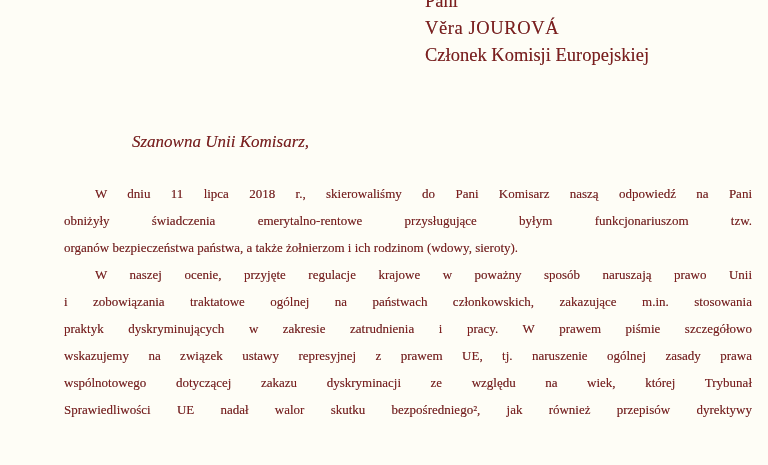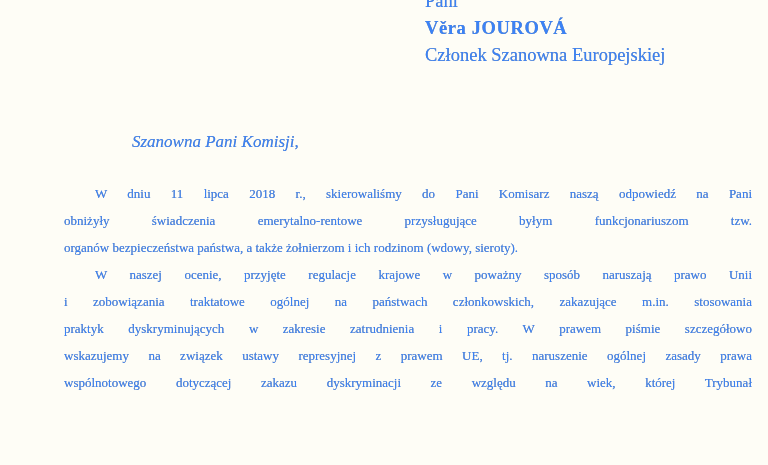--- a/index.html
+++ b/index.html
@@ -11,33 +11,33 @@
     height: 465px;
     background: #fefdf6;
     overflow: hidden;
   }
   .page {
     position: relative;
     width: 768px;
     height: 465px;
     overflow: hidden;
     font-family: "Liberation Serif", "DejaVu Serif", serif;
-    color: #3b82f6;
+    color: #7f1d1d;
     text-shadow: 0 0 0.6px rgba(45,45,45,0.5);
   }
   .recipient-block {
     position: absolute;
     left: 425px;
     top: -12px;
     font-size: 18.5px;
     line-height: 27px;
     white-space: nowrap;
   }
   .recipient-name {
-    font-weight: bold;
+    font-weight: normal;
     letter-spacing: 0.6px;
   }
   .greeting {
     position: absolute;
     left: 132px;
     top: 128px;
     font-size: 17px;
     line-height: 27px;
     font-style: italic;
     white-space: nowrap;
@@ -63,33 +63,34 @@
   }
 </style>
 </head>
 <body>
 
 <div class="page">
 
   <div class="recipient-block">
     <div class="recipient-prefix">Pani</div>
     <div class="recipient-name">Věra JOUROVÁ</div>
-    <div class="recipient-role">Członek Szanowna Europejskiej</div>
+    <div class="recipient-role">Członek Komisji Europejskiej</div>
   </div>
 
-  <div class="greeting">Szanowna Pani Komisji,</div>
+  <div class="greeting">Szanowna Unii Komisarz,</div>
 
   <div class="letter-body">
       <div class="paragraph">
         <div class="line just indent">W dniu 11 lipca 2018 r., skierowaliśmy do Pani Komisarz naszą odpowiedź na Pani</div>
         <div class="line just">obniżyły świadczenia emerytalno-rentowe przysługujące byłym funkcjonariuszom tzw.</div>
         <div class="line">organów bezpieczeństwa państwa, a także żołnierzom i ich rodzinom (wdowy, sieroty).</div>
       </div>
       <div class="paragraph">
         <div class="line just indent">W naszej ocenie, przyjęte regulacje krajowe w poważny sposób naruszają prawo Unii</div>
         <div class="line just">i zobowiązania traktatowe ogólnej na państwach członkowskich, zakazujące m.in. stosowania</div>
         <div class="line just">praktyk dyskryminujących w zakresie zatrudnienia i pracy. W prawem piśmie szczegółowo</div>
         <div class="line just">wskazujemy na związek ustawy represyjnej z prawem UE, tj. naruszenie ogólnej zasady prawa</div>
         <div class="line just">wspólnotowego dotyczącej zakazu dyskryminacji ze względu na wiek, której Trybunał</div>
+        <div class="line just">Sprawiedliwości UE nadał walor skutku bezpośredniego², jak również przepisów dyrektywy</div>
       </div>
     </div>
 
 </div>
 
 </body></html>

